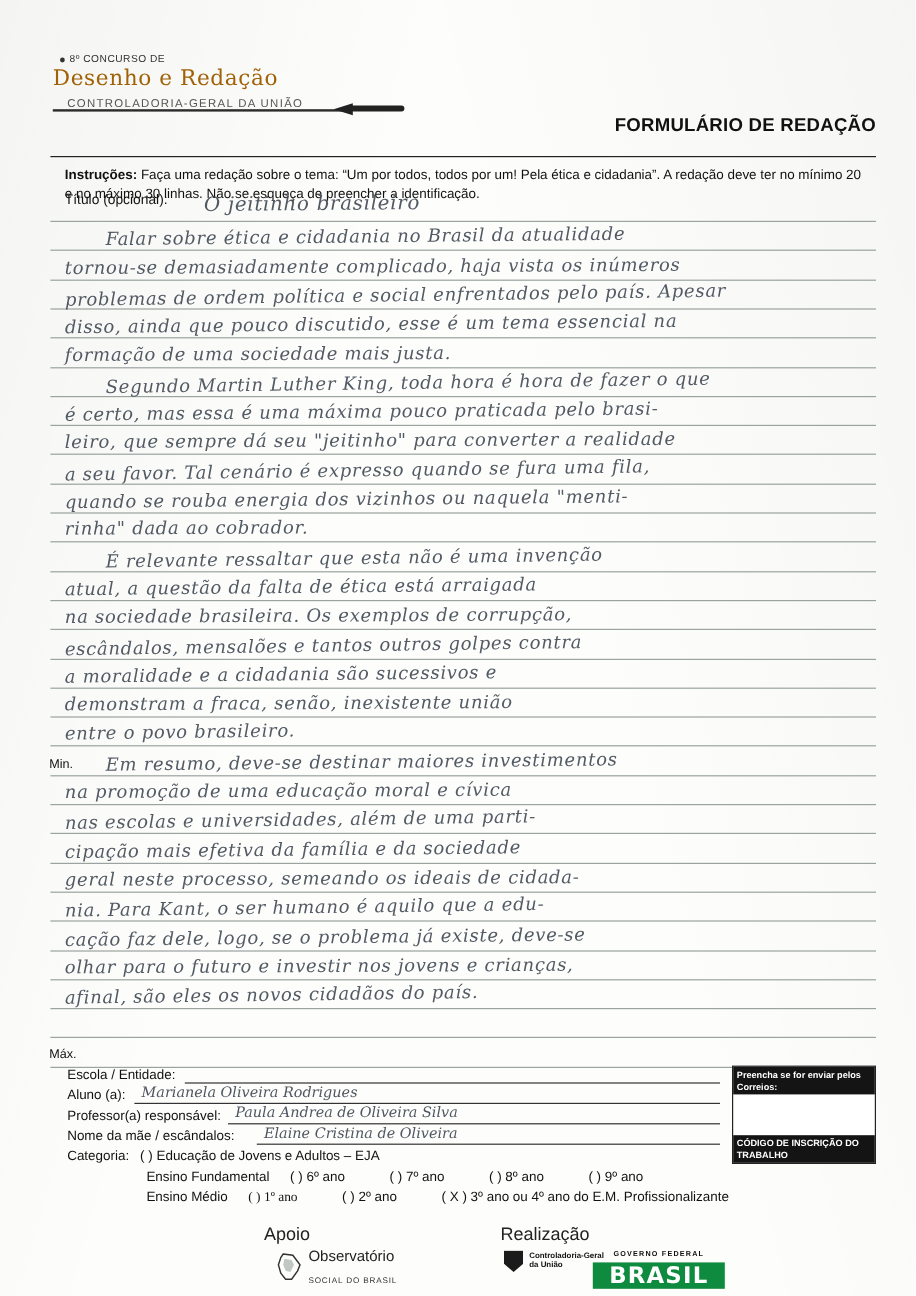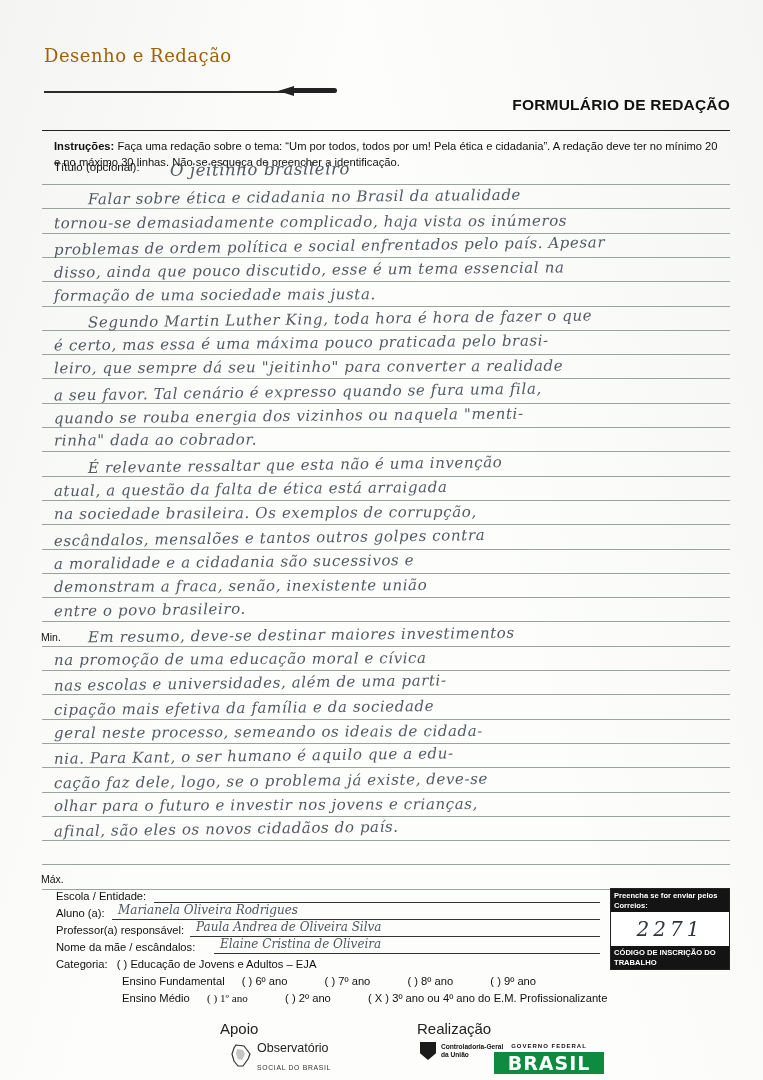--- a/index.html
+++ b/index.html
@@ -326,26 +326,30 @@
     display: block;
     font-family: "DejaVu Sans", sans-serif;
   }
 </style>
 </head>
 <body>
 
 <div class="page">
 
   <div class="header">
+    <div class="contest-line">
+      <span class="dot"></span><span>8º CONCURSO DE</span>
+    </div>
     <div class="logo-title">Desenho e Redação</div>
     <div class="logo-rule"></div>
     <div class="pen">
       <span class="nib"></span>
         <span class="body"></span>
     </div>
+    <div class="cgu-sub">CONTROLADORIA-GERAL DA UNIÃO</div>
     <div class="form-title">FORMULÁRIO DE REDAÇÃO</div>
   </div>
 
   <div class="rule-top"></div>
 
   <div class="instructions">
     <b>Instruções:</b><span> Faça uma redação sobre o tema: “Um por todos, todos por um! Pela ética e cidadania”. A redação deve ter no mínimo 20 e no máximo 30 linhas. Não se esqueça de preencher a identificação.</span>
   </div>
 
   <div class="lines-area">
@@ -457,21 +461,20 @@
 
     <div class="cat-sub">
       <span>Ensino Médio</span>
       <span style="margin-left:14px;font-family:Liberation Serif, serif;">(  ) 1º ano</span>
       <span style="margin-left:34px;">(  ) 2º ano</span>
       <span style="margin-left:34px;">( X ) 3º ano ou 4º ano do E.M. Profissionalizante</span>
     </div>
 
     <div class="stamp">
       <div class="bar">Preencha se for enviar pelos Correios:</div>
-      <div class="num">2271</div>
       <div class="bar bottom">CÓDIGO DE INSCRIÇÃO DO TRABALHO</div>
     </div>
   </div>
 
   <div class="logos">
     <span class="apoio-lbl">Apoio</span>
     <span class="realiz-lbl">Realização</span>
 
     <div class="obs-logo">
       <span class="obs-mark">

